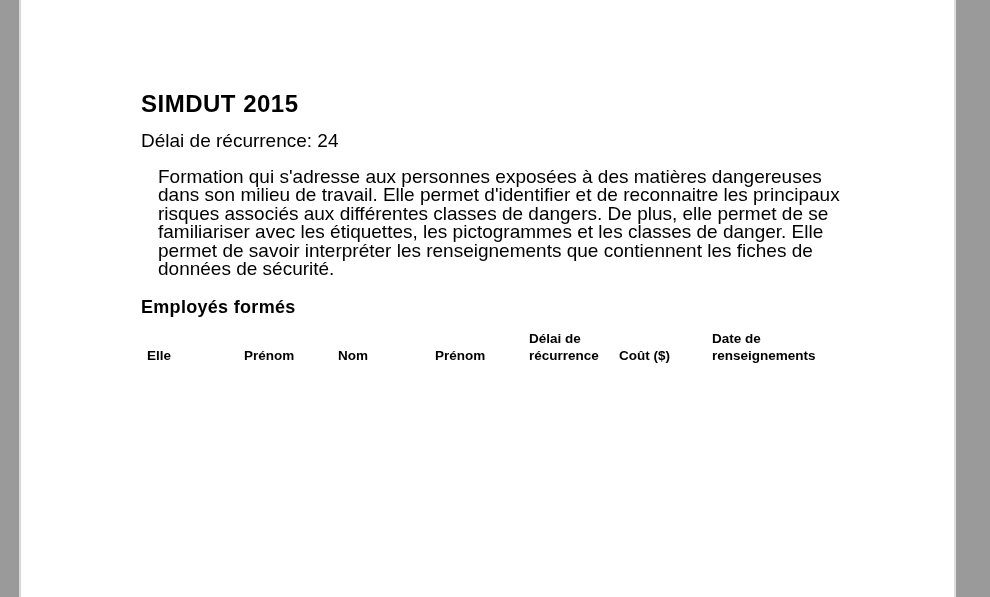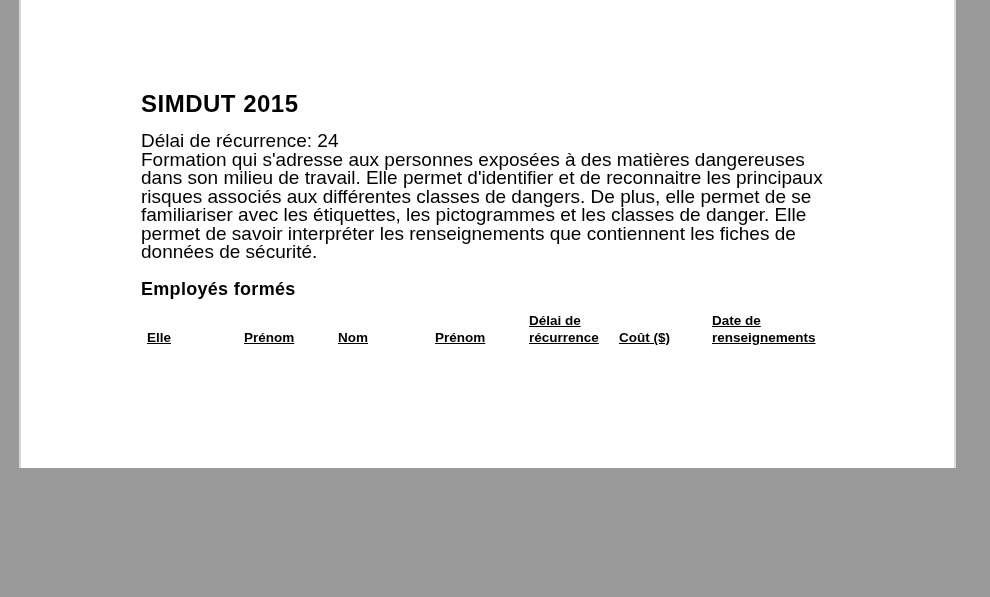--- a/index.html
+++ b/index.html
@@ -8,21 +8,21 @@
     width: 990px;
     height: 597px;
     overflow: hidden;
     background: #9a9a9a;
     font-family: "Liberation Sans", sans-serif;
     color: #000000;
   }
   .viewport {
     display: flex;
     width: 990px;
-    height: 468px;
+    height: 597px;
   }
   .gutter {
     background: #9a9a9a;
     flex: 0 0 auto;
     height: 100%;
   }
   .gutter.left  { width: 19px; }
   .gutter.right { width: 34px; }
   .page {
     flex: 1 1 auto;
@@ -44,42 +44,41 @@
     margin: 0 0 14px 0;
     letter-spacing: 0.5px;
   }
   .body-text {
     font-size: 19px;
     line-height: 18.5px;
     margin: 0;
   }
   p.description {
     width: 706px;
-    margin: 0;
+    margin: 17px;
   }
   h2.section-heading {
     font-size: 18px;
     line-height: 22px;
     font-weight: bold;
     margin: 16px 0 10px 0;
     letter-spacing: 0.3px;
   }
   table.employees {
     border-collapse: collapse;
     table-layout: fixed;
     width: 710px;
     font-size: 13.5px;
   }
   table.employees th {
     text-align: left;
     vertical-align: bottom;
     font-weight: bold;
     line-height: 17.5px;
     padding: 2px 4px 8px 6px;
-    text-decoration: underline;
   }
   table.employees td {
     text-align: left;
     vertical-align: top;
     line-height: 17.5px;
     padding: 5px 4px 5px 6px;
   }
 </style>
 </head>
 <body>

